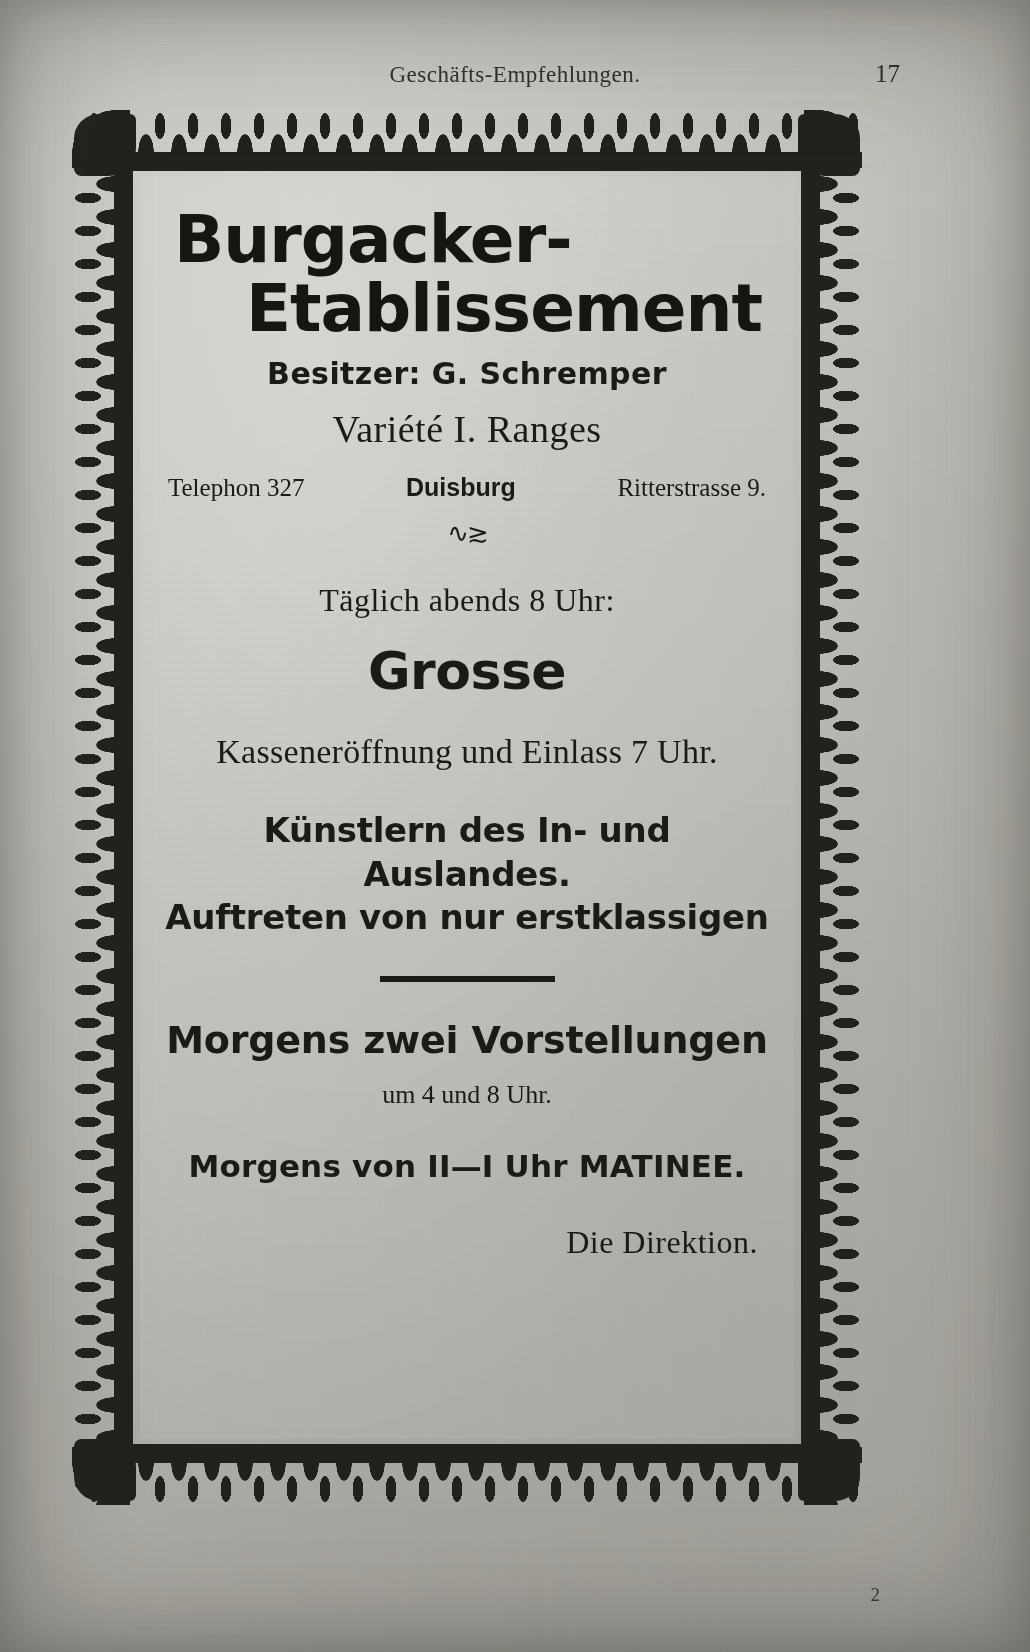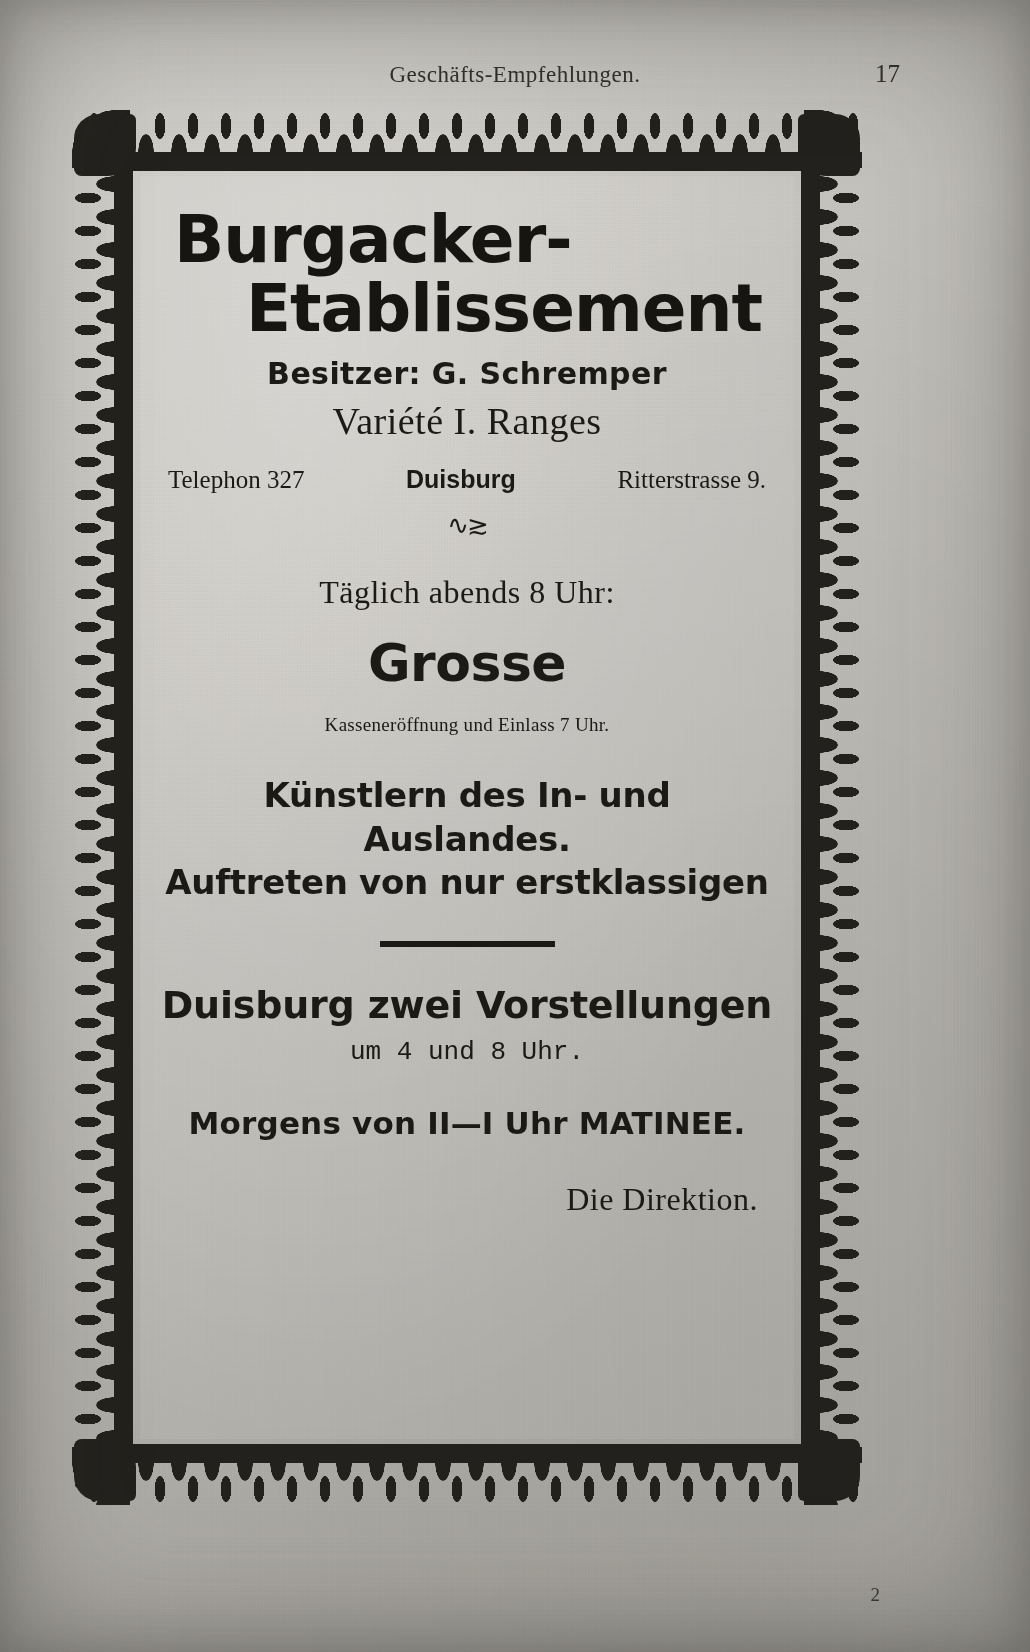--- a/index.html
+++ b/index.html
@@ -184,21 +184,21 @@
   .owner {
     font-family: "DejaVu Sans", sans-serif;
     font-weight: bold;
     font-size: 30px;
     margin-top: 15px;
     letter-spacing: .4px;
   }
   .variete {
     font-family: "Liberation Serif", serif;
     font-size: 38px;
-    margin-top: 8px;
+    margin-top: 16px;
     letter-spacing: .5px;
   }
   .contact-row {
     display: flex;
     justify-content: space-between;
     align-items: baseline;
     margin: 22px 10px 0;
     font-family: "Liberation Serif", serif;
     font-size: 25px;
     gap: 12px;
@@ -231,22 +231,22 @@
   }
   .spezial {
     font-family: "DejaVu Sans", sans-serif;
     font-weight: bold;
     font-size: 48px;
     margin-top: 6px;
     letter-spacing: -1px;
   }
   .kasse {
     font-family: "Liberation Serif", serif;
-    font-size: 19px;
-    margin-top: 21px;
+    font-size: 34px;
+    margin-top: 32px;
     letter-spacing: .3px;
   }
   .auftreten {
     font-family: "DejaVu Sans", sans-serif;
     font-weight: bold;
     font-size: 34px;
     margin-top: 38px;
     line-height: 1.28;
     letter-spacing: -.3px;
   }
@@ -257,23 +257,23 @@
     margin: 36px auto 0;
   }
   .sonntags {
     font-family: "DejaVu Sans", sans-serif;
     font-weight: bold;
     font-size: 38px;
     margin-top: 36px;
     letter-spacing: -.2px;
   }
   .um-uhr {
-    font-family: Liberation Mono, monospace;
+    font-family: Liberation Serif, serif;
     font-size: 26px;
-    margin-top: 10px;
+    margin-top: 18px;
   }
   .matinee {
     font-family: "DejaVu Sans", sans-serif;
     font-weight: bold;
     font-size: 31px;
     margin-top: 38px;
     letter-spacing: .2px;
   }
   .direktion {
     font-family: "Liberation Serif", serif;
@@ -324,21 +324,21 @@
 
       <div class="kasse">Kasseneröffnung und Einlass 7 Uhr.</div>
 
       <div class="auftreten">
         <div>Künstlern des In- und Auslandes.</div>
         <div>Auftreten von nur erstklassigen</div>
       </div>
 
       <div class="divider"></div>
 
-      <div class="sonntags">Duisburg zwei Vorstellungen</div>
+      <div class="sonntags">Morgens zwei Vorstellungen</div>
       <div class="um-uhr">um 4 und 8 Uhr.</div>
 
       <div class="matinee">Morgens von II—I Uhr MATINEE.</div>
 
       <div class="direktion">Die Direktion.</div>
     </div>
   </div>
 
   <div class="signature">2</div>
   <div class="vignette"></div>

